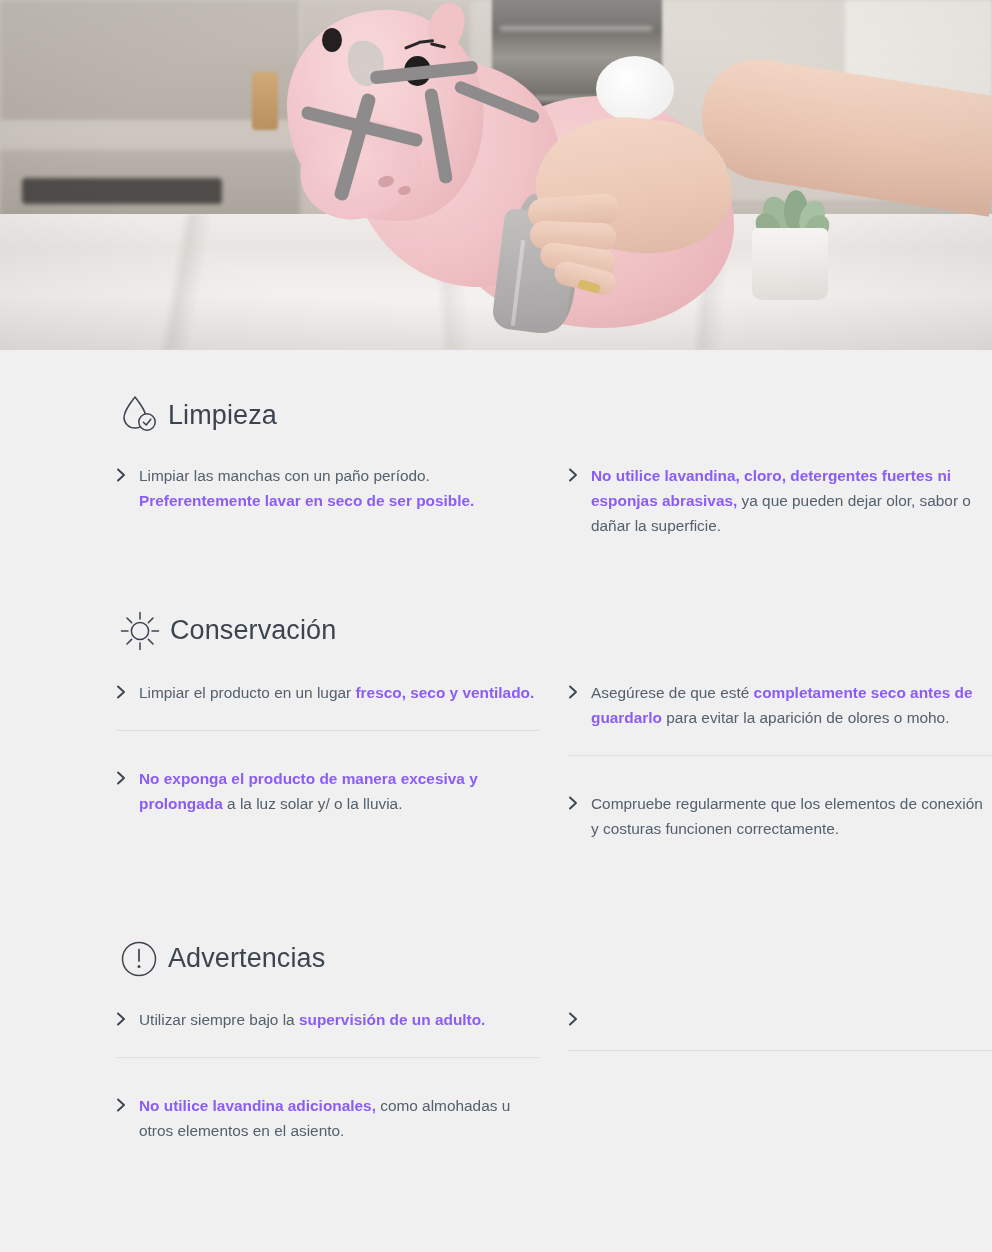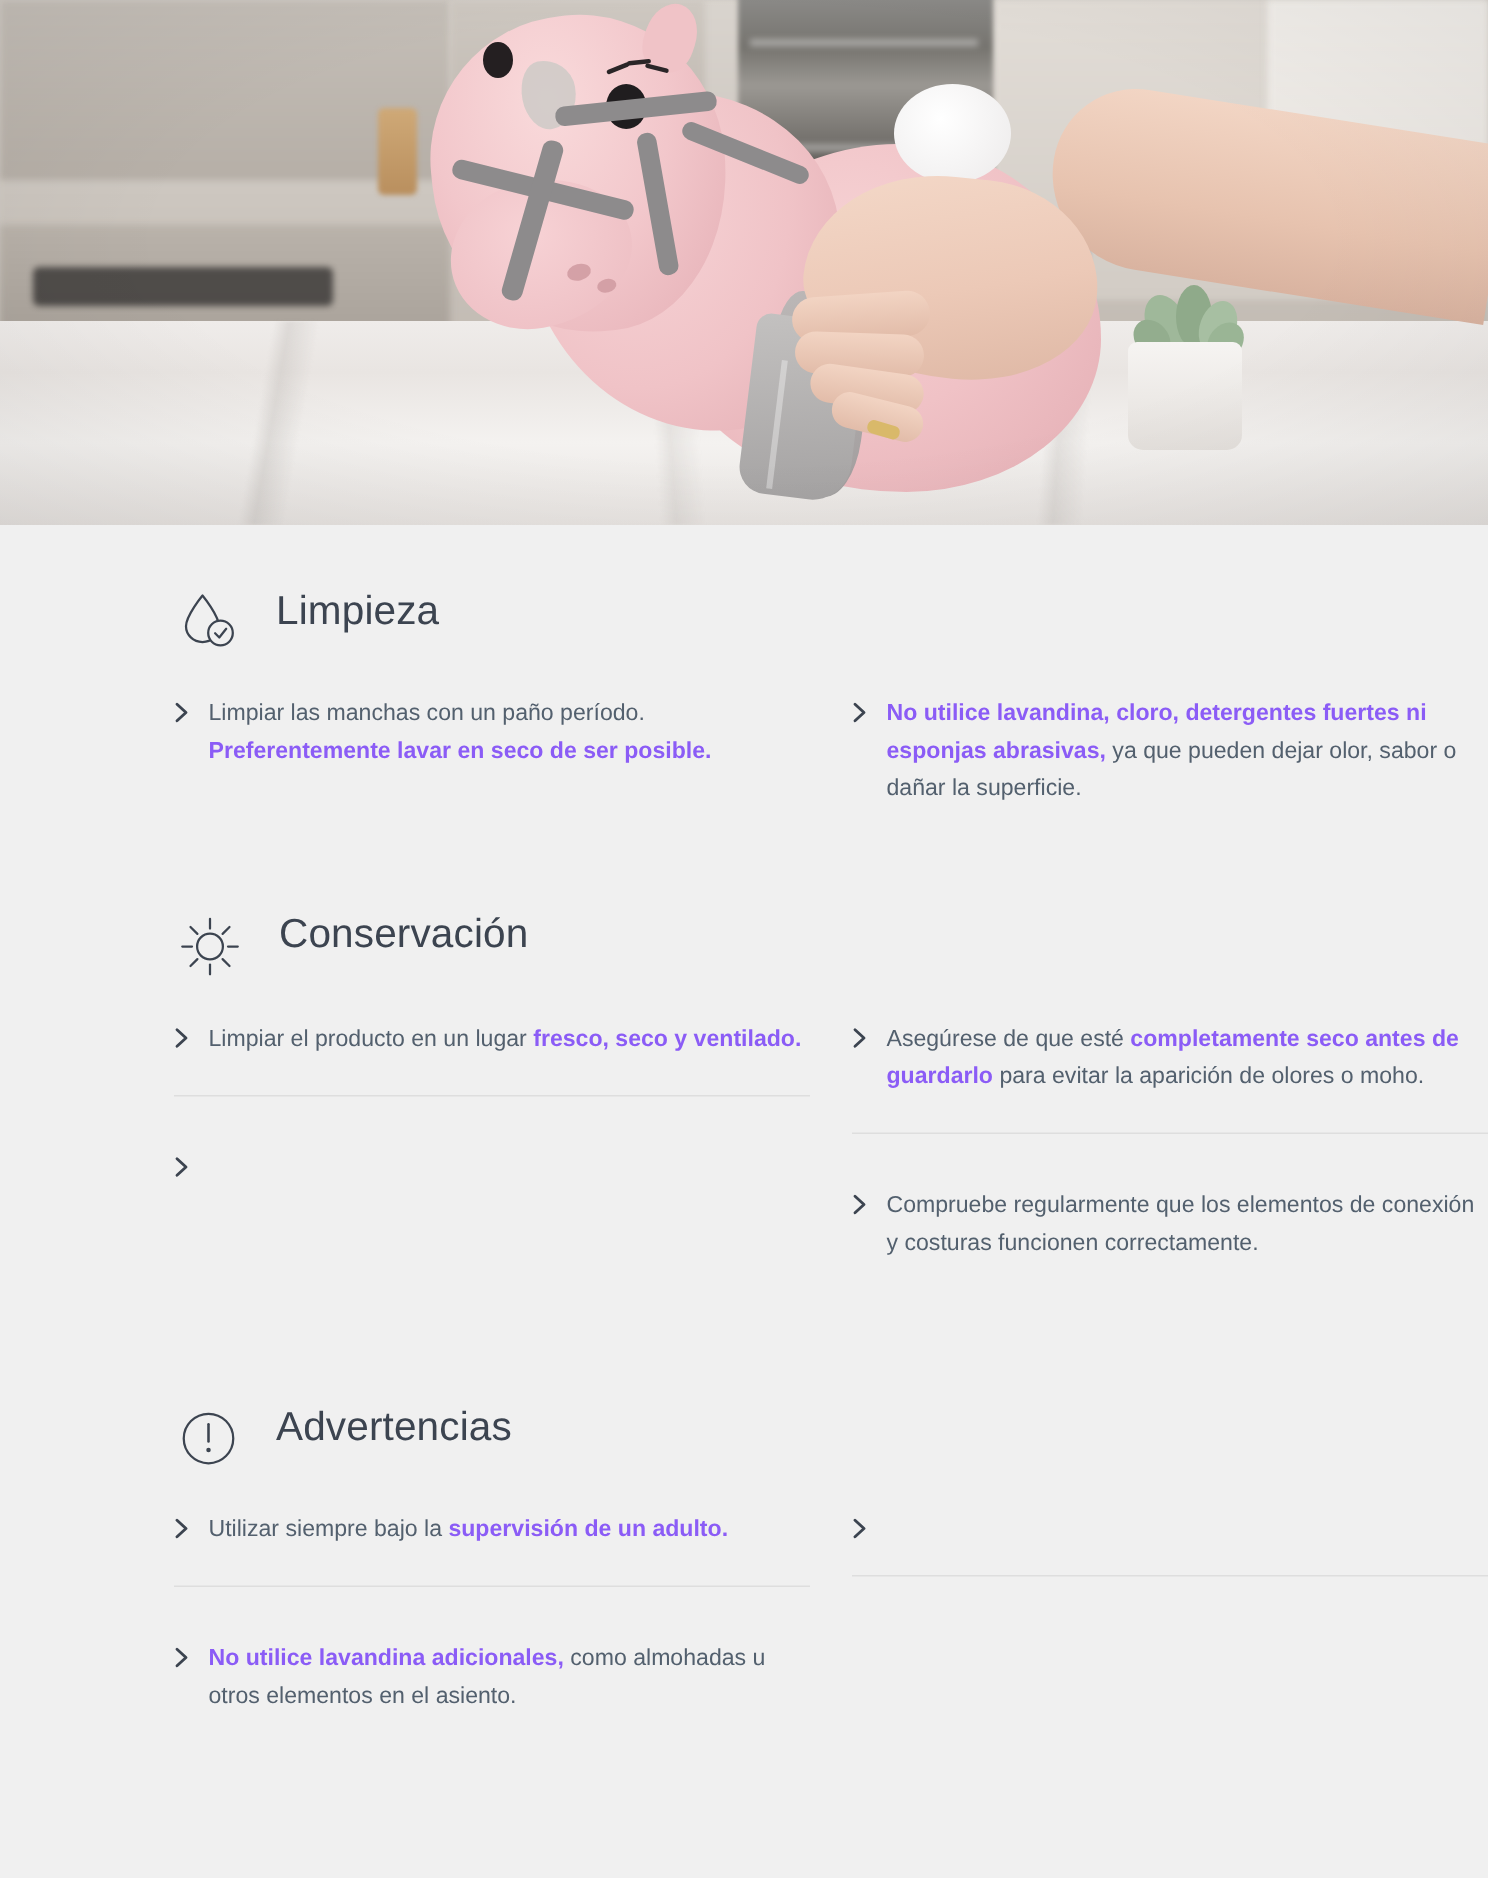--- a/index.html
+++ b/index.html
@@ -233,21 +233,22 @@
     position: absolute; inset: 0;
     background: radial-gradient(ellipse at 50% 45%, rgba(0,0,0,0) 55%, rgba(0,0,0,.07) 100%);
   }
 
   
   .content { padding: 42px 100px 0 116px; }
 
   .section { margin-bottom: 6px; }
   .section-head {
     display: flex;
-    gap: 22px;
+    align-items: center;
+    gap: 6px;
     margin-bottom: 26px;
   }
   .section-head .ico { flex: 0 0 auto; line-height: 0; }
   .section-title {
     font-size: 27px;
     color: #3c4450;
     letter-spacing: .1px;
     font-weight: 400;
   }
 
@@ -421,20 +422,21 @@
             <span class="btext"><span>Limpiar el producto en un lugar </span><b>fresco, seco y ventilado.</b></span>
           </div>
           <div class="divider"></div>
           <div class="spacer-md"></div>
           <div class="bullet">
             <span class="chev">
               <svg width="11" height="14" viewBox="0 0 11 14">
                   <path d="M2 1.5 L8 7 L2 12.5" stroke="#3c4450" stroke-width="1.9" fill="none" stroke-linecap="round" stroke-linejoin="round"></path>
                 </svg>
             </span>
+            <span class="btext"><b>No exponga el producto de manera excesiva y prolongada</b><span> a la luz solar y/ o la lluvia.</span></span>
           </div>
         </div>
 
         <div class="col">
           <div class="bullet">
             <span class="chev">
               <svg width="11" height="14" viewBox="0 0 11 14">
                   <path d="M2 1.5 L8 7 L2 12.5" stroke="#3c4450" stroke-width="1.9" fill="none" stroke-linecap="round" stroke-linejoin="round"></path>
                 </svg>
             </span>

